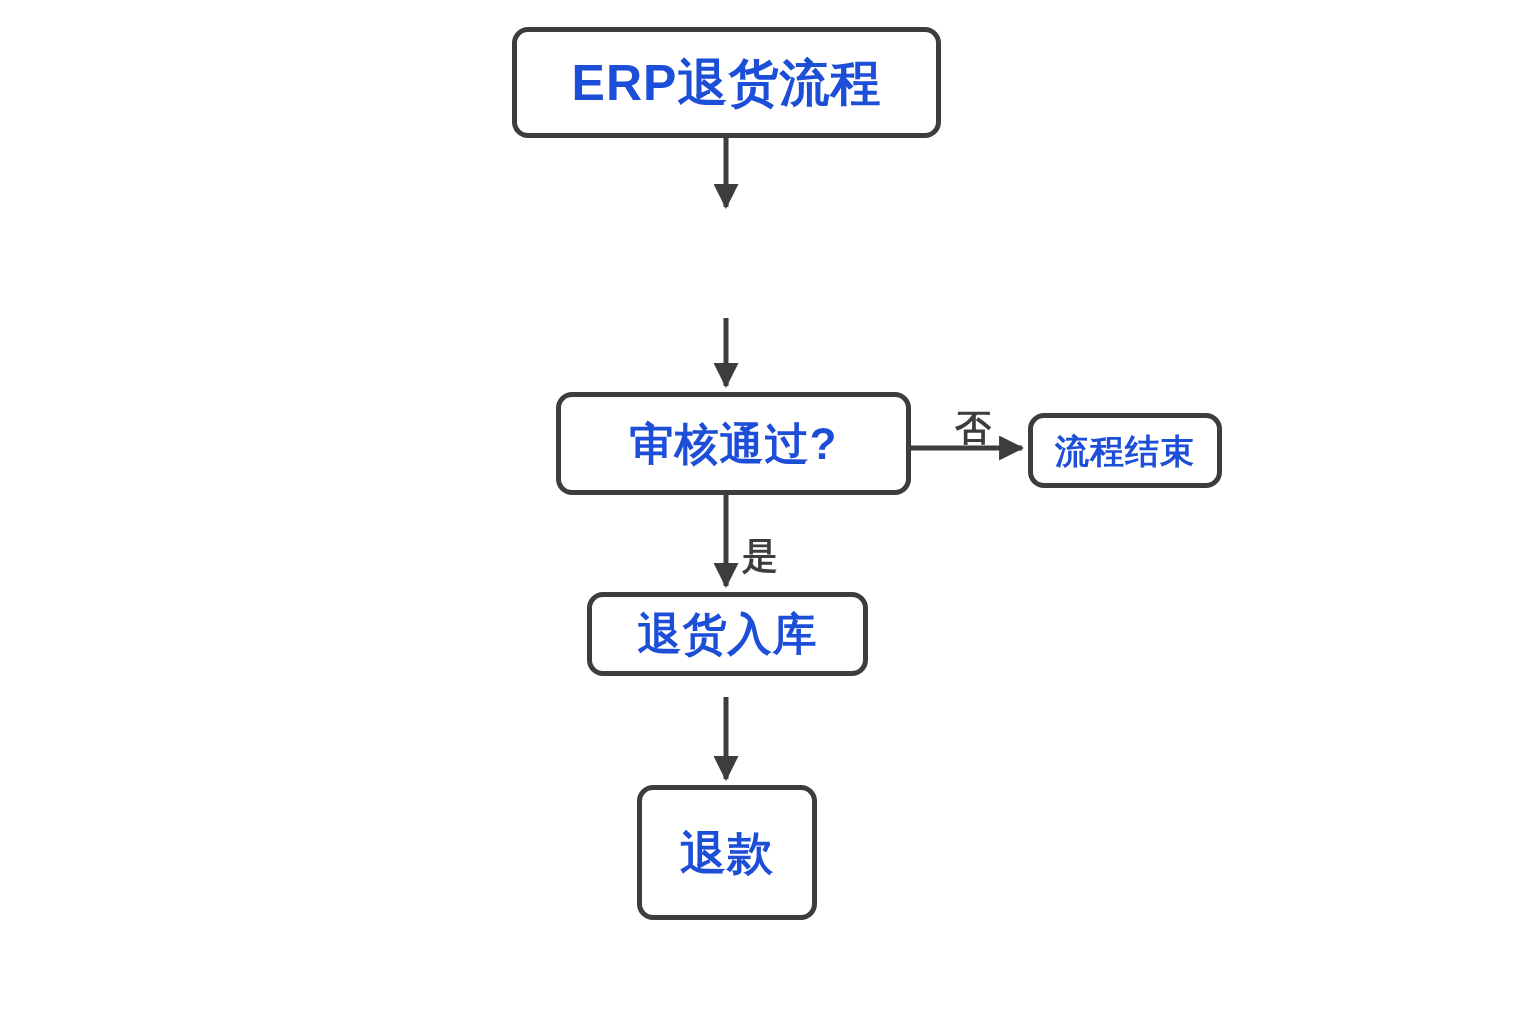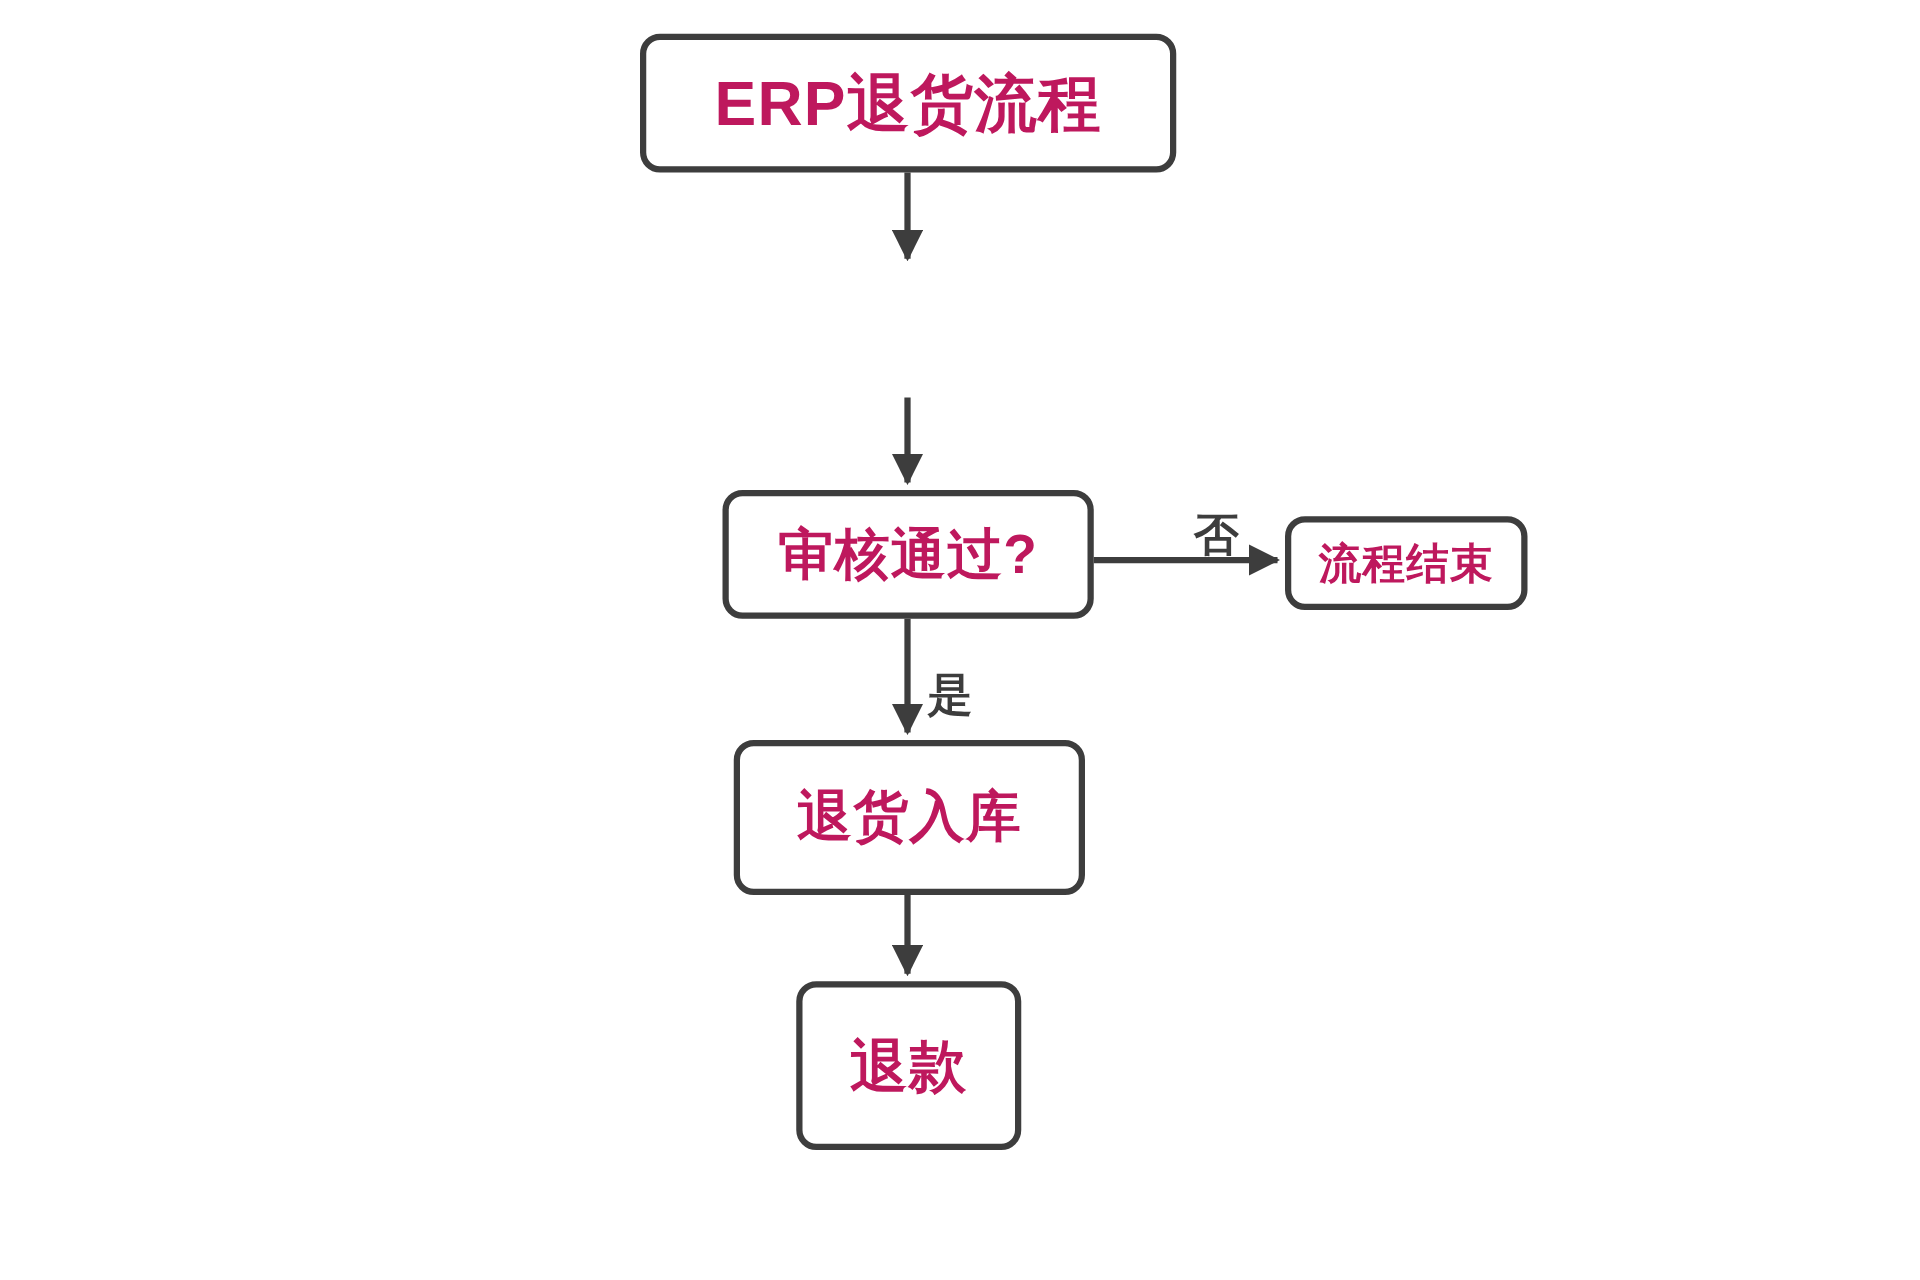--- a/index.html
+++ b/index.html
@@ -25,31 +25,31 @@
   }
   .node {
     position: absolute;
     box-sizing: border-box;
     background: #ffffff;
     border: 5px solid #3d3d3d;
     border-radius: 16px;
     display: flex;
     align-items: center;
     justify-content: center;
-    color: #be185d;
+    color: #1d4ed8;
     font-weight: bold;
     text-align: center;
     letter-spacing: 1px;
     line-height: 1;
   }
   .node-start     { left: 512px; top:  27px; width: 429px; height: 111px; font-size: 50px; }
   .node-sales     { left: 562px; top: 213px; width: 328px; height: 105px; font-size: 44px; }
-  .node-audit     { left: 578px; top: 392px; width: 297px; height: 103px; font-size: 44px; }
+  .node-audit     { left: 556px; top: 392px; width: 355px; height: 103px; font-size: 44px; }
   .node-end       { left: 1028px; top: 413px; width: 194px; height: 75px; font-size: 34px; }
-  .node-warehouse { left: 587px; top: 592px; width: 281px; height: 124px; font-size: 44px; }
+  .node-warehouse { left: 587px; top: 592px; width: 281px; height: 84px; font-size: 44px; }
   .node-refund    { left: 637px; top: 785px; width: 180px; height: 135px; font-size: 46px; }
   .edge-label {
     position: absolute;
     color: #3d3d3d;
     font-weight: bold;
     font-size: 36px;
     line-height: 1;
   }
   .edge-label-no  { left: 955px; top: 410px; }
   .edge-label-yes { left: 742px; top: 538px; }

